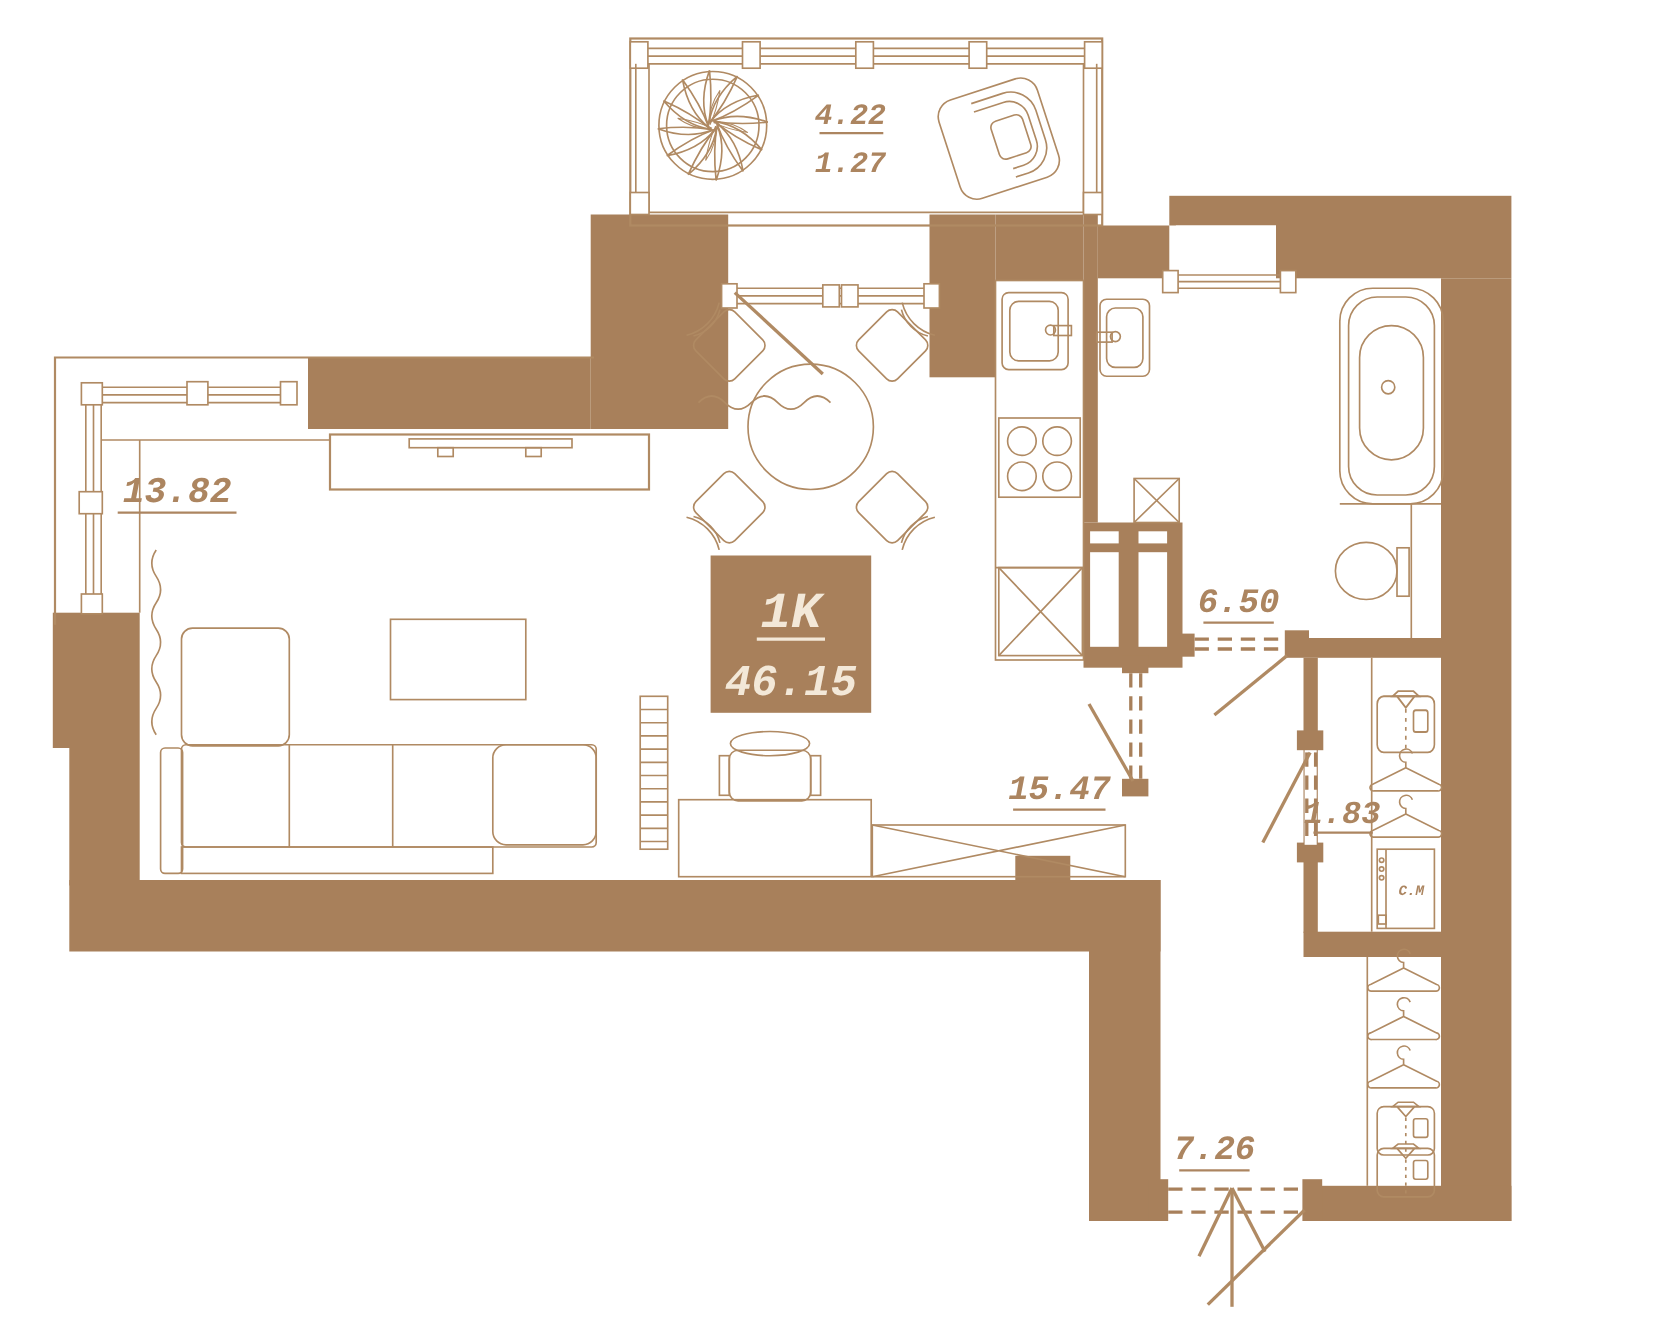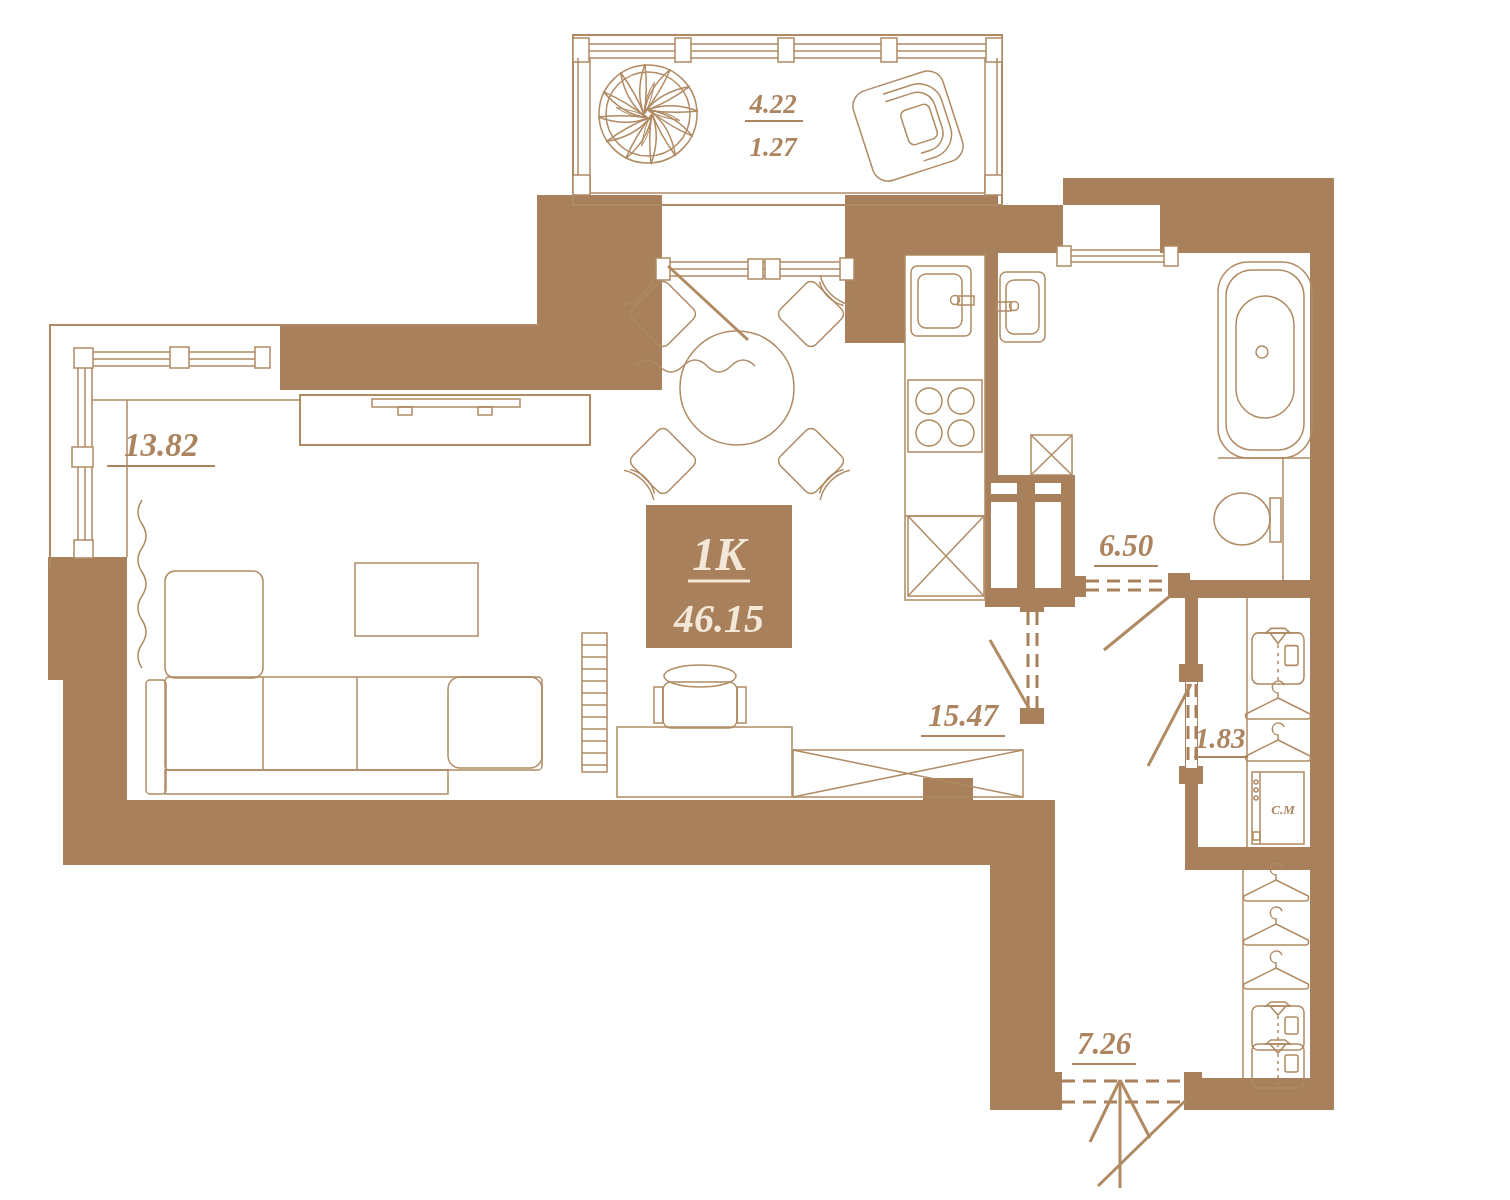--- a/index.html
+++ b/index.html
@@ -1,17 +1,17 @@
 <!DOCTYPE html>
 <html><head>
 <meta charset="utf-8">
 <style>
   html,body{margin:0;padding:0;background:#fff;}
-  .stage{position:relative;width:1334px;height:1200px;background:#fff;overflow:hidden;
-         font-family:Liberation Serif, serif;}
+  .stage{position:relative;width:1510px;height:1200px;background:#fff;overflow:hidden;
+         font-family:Liberation Mono, monospace;}
   .wall{fill:#a8805b;stroke:none;}
   .thin{fill:none;stroke:#b08a63;stroke-width:2;}
   .t15{fill:none;stroke:#b08a63;stroke-width:1.5;}
   .wfill{fill:#ffffff;stroke:#b08a63;stroke-width:1.5;}
   .wplain{fill:#ffffff;stroke:none;}
   .dash{fill:none;stroke:#a8805b;stroke-width:3;stroke-dasharray:13 8;}
   .leafline{fill:none;stroke:#b08a63;stroke-width:3;}
   .lbl{fill:#ac8560;font-style:italic;font-weight:bold;}
   .ul{stroke:#ac8560;stroke-width:2;}
   .badge-t{fill:#f3e8d8;font-style:italic;font-weight:bold;}

